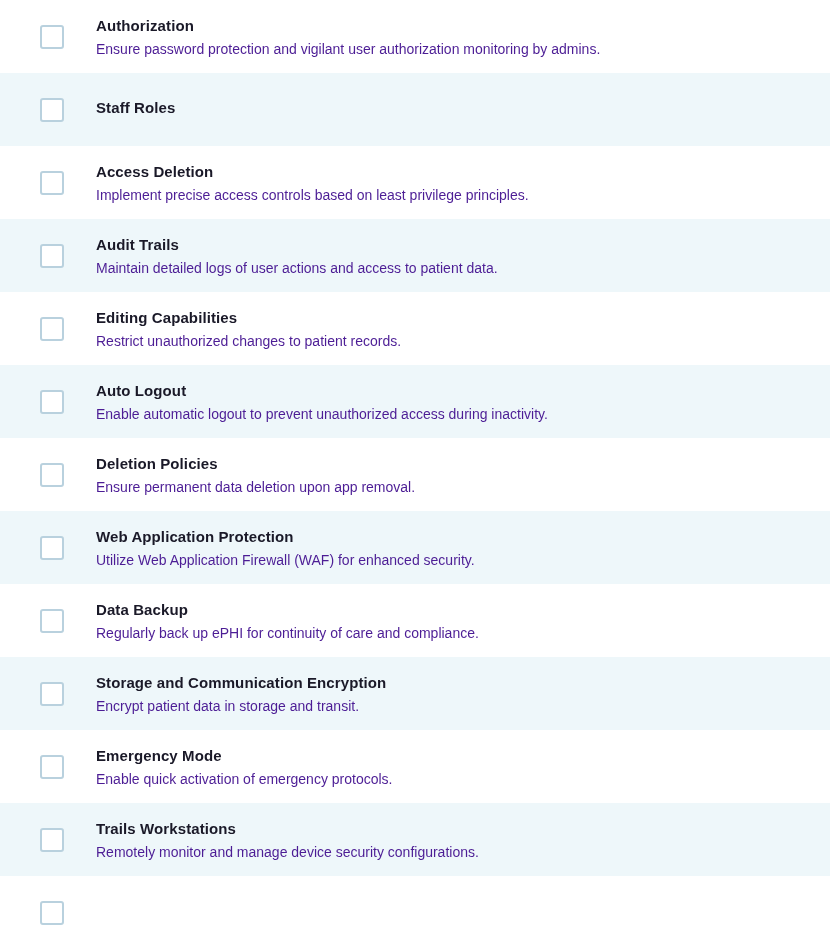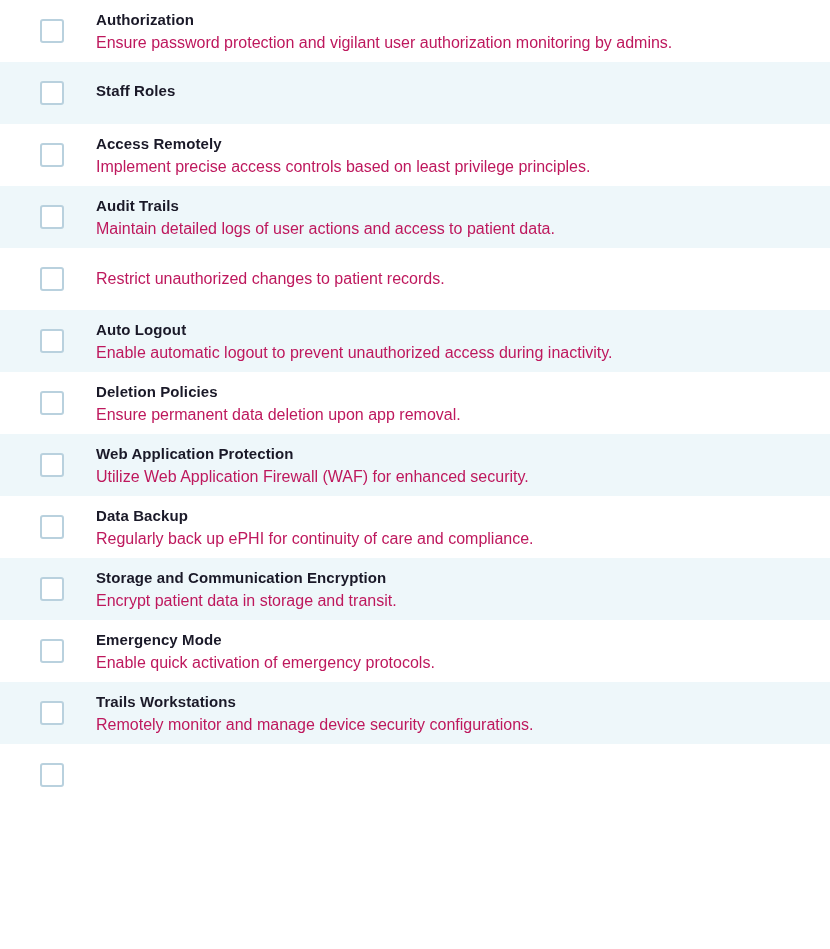--- a/index.html
+++ b/index.html
@@ -8,21 +8,21 @@
     background: #ffffff;
     font-family: "Liberation Sans", "DejaVu Sans", sans-serif;
   }
   #app {
     width: 830px;
     height: 949px;
     overflow: hidden;
     background: #ffffff;
   }
   .row {
-    height: 62px;
+    height: 73px;
     display: flex;
     align-items: center;
     padding-left: 40px;
     box-sizing: border-box;
     background: #ffffff;
   }
   .row:nth-child(even) {
     background: #eef7fa;
   }
   .checkbox {
@@ -41,23 +41,23 @@
   }
   .title {
     font-size: 15px;
     font-weight: 700;
     color: #1a1928;
     line-height: 19px;
     letter-spacing: 0.1px;
     margin-bottom: 5px;
   }
   .desc {
-    font-size: 16px;
+    font-size: 14px;
     font-weight: 400;
-    color: #be185d;
+    color: #4c1d95;
     line-height: 18px;
   }
 </style>
 </head>
 <body>
 
 <div id="app">
   <div class="row">
     <span class="checkbox"></span>
     <div class="text-block">
@@ -69,36 +69,37 @@
   <div class="row">
     <span class="checkbox"></span>
     <div class="text-block">
       <div class="title">Staff Roles</div>
     </div>
   </div>
 
   <div class="row">
     <span class="checkbox"></span>
     <div class="text-block">
-      <div class="title">Access Remotely</div>
+      <div class="title">Access Deletion</div>
       <div class="desc">Implement precise access controls based on least privilege principles.</div>
     </div>
   </div>
 
   <div class="row">
     <span class="checkbox"></span>
     <div class="text-block">
       <div class="title">Audit Trails</div>
       <div class="desc">Maintain detailed logs of user actions and access to patient data.</div>
     </div>
   </div>
 
   <div class="row">
     <span class="checkbox"></span>
     <div class="text-block">
+      <div class="title">Editing Capabilities</div>
       <div class="desc">Restrict unauthorized changes to patient records.</div>
     </div>
   </div>
 
   <div class="row">
     <span class="checkbox"></span>
     <div class="text-block">
       <div class="title">Auto Logout</div>
       <div class="desc">Enable automatic logout to prevent unauthorized access during inactivity.</div>
     </div>

